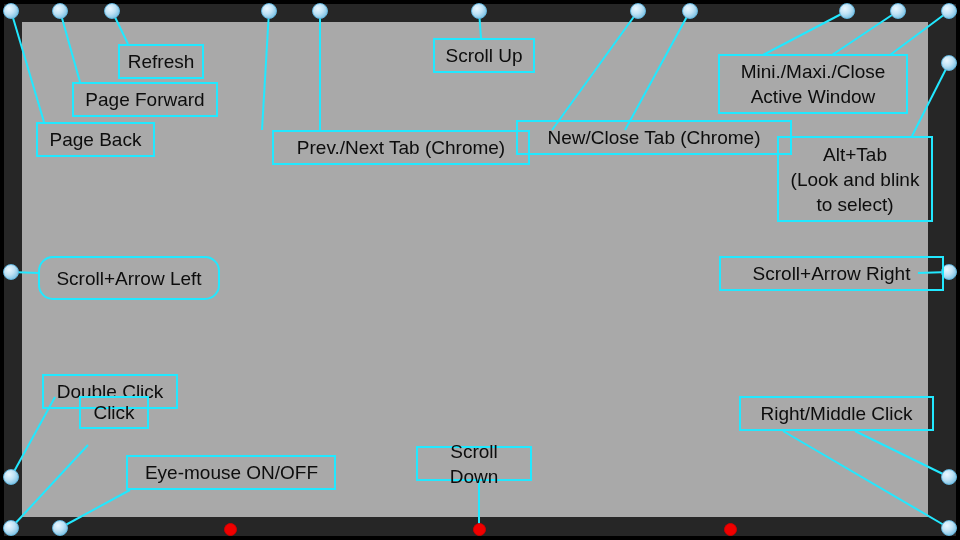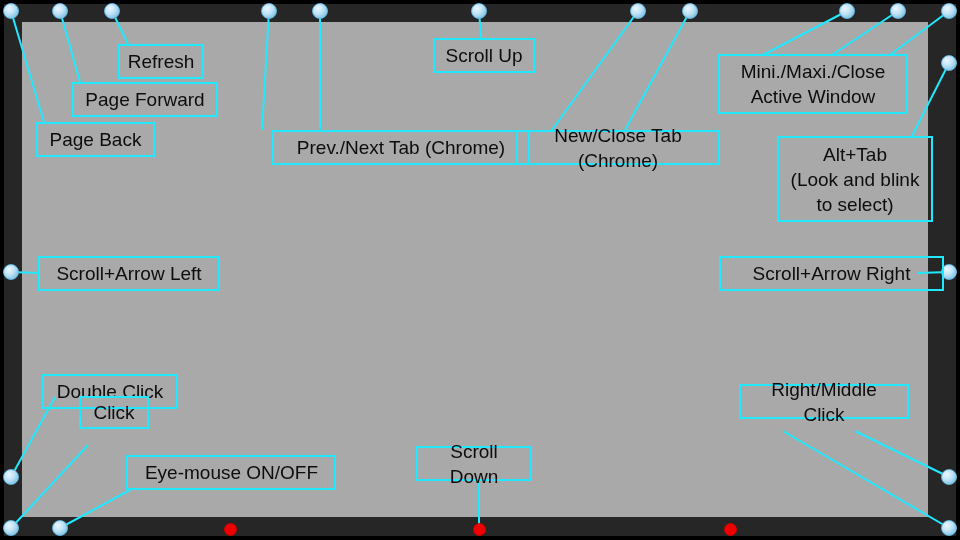--- a/index.html
+++ b/index.html
@@ -138,28 +138,28 @@
       <div class="dot red" style="left: 479px; top: 529px;"></div>
       <div class="dot red" style="left: 730px; top: 529px;"></div>
     </div>
 
   <div id="labels-layer">
       <div class="label" style="left: 36px; top: 122px; width: 119px; height: 35px; border-color: rgb(34, 232, 255);">Page Back</div>
       <div class="label" style="left: 72px; top: 82px; width: 146px; height: 35px; border-color: rgb(34, 232, 255);">Page Forward</div>
       <div class="label" style="left: 118px; top: 44px; width: 86px; height: 35px; border-color: rgb(34, 232, 255);">Refresh</div>
       <div class="label" style="left: 228px; top: 130px; width: 258px; height: 35px; border-color: rgb(34, 232, 255); margin-left: 44px;">Prev./Next Tab (Chrome)</div>
       <div class="label" style="left: 433px; top: 38px; width: 102px; height: 35px; border-color: rgb(34, 232, 255);">Scroll Up</div>
-      <div class="label" style="left: 516px; top: 130px; width: 204px; height: 35px; border-color: rgb(34, 232, 255);">New/Close Tab (Chrome)</div>
+      <div class="label" style="left: 516px; top: 120px; width: 276px; height: 35px; border-color: rgb(34, 232, 255);">New/Close Tab (Chrome)</div>
       <div class="label" style="left: 718px; top: 54px; width: 190px; height: 60px; border-color: rgb(34, 232, 255); text-align: center;">Mini./Maxi./Close
 Active Window</div>
       <div class="label" style="left: 777px; top: 136px; width: 156px; height: 86px; border-color: rgb(34, 232, 255);">Alt+Tab
 (Look and blink
 to select)</div>
-      <div class="label" style="left: 38px; top: 256px; width: 182px; height: 35px; border-color: rgb(34, 232, 255);">Scroll+Arrow Left</div>
+      <div class="label" style="left: 38px; top: 256px; width: 182px; height: 44px; border-color: rgb(34, 232, 255); border-radius: 15px;">Scroll+Arrow Left</div>
       <div class="label" style="left: 719px; top: 256px; width: 225px; height: 35px; border-color: rgb(34, 232, 255);">Scroll+Arrow Right</div>
       <div class="label" style="left: 42px; top: 362px; width: 136px; height: 35px; border-color: rgb(34, 232, 255); margin-top: 12px;">Double Click</div>
       <div class="label" style="left: 79px; top: 396px; width: 70px; height: 33px; border-color: rgb(34, 232, 255);">Click</div>
       <div class="label" style="left: 126px; top: 455px; width: 210px; height: 35px; border-color: rgb(34, 232, 255); padding-left: 10px;">Eye-mouse ON/OFF</div>
       <div class="label" style="left: 416px; top: 446px; width: 116px; height: 35px; border-color: rgb(34, 232, 255);">Scroll Down</div>
-      <div class="label" style="left: 739px; top: 384px; width: 170px; height: 35px; border-color: rgb(34, 232, 255);">Right/Middle Click</div>
+      <div class="label" style="left: 739px; top: 396px; width: 195px; height: 35px; border-color: rgb(34, 232, 255);">Right/Middle Click</div>
     </div>
 
 </div>
 
 </body></html>

